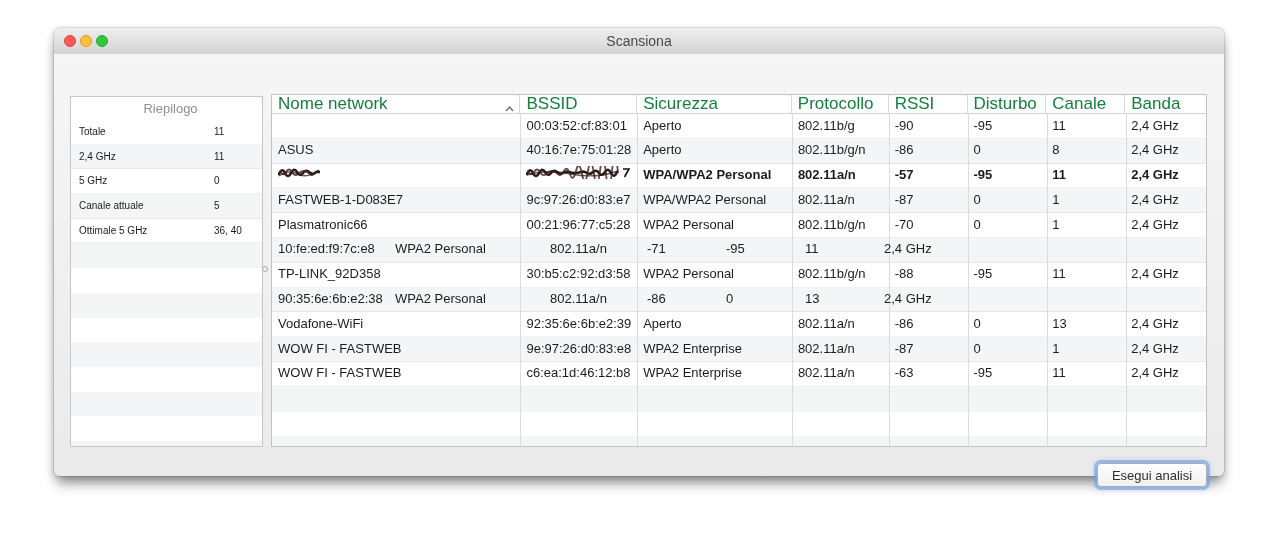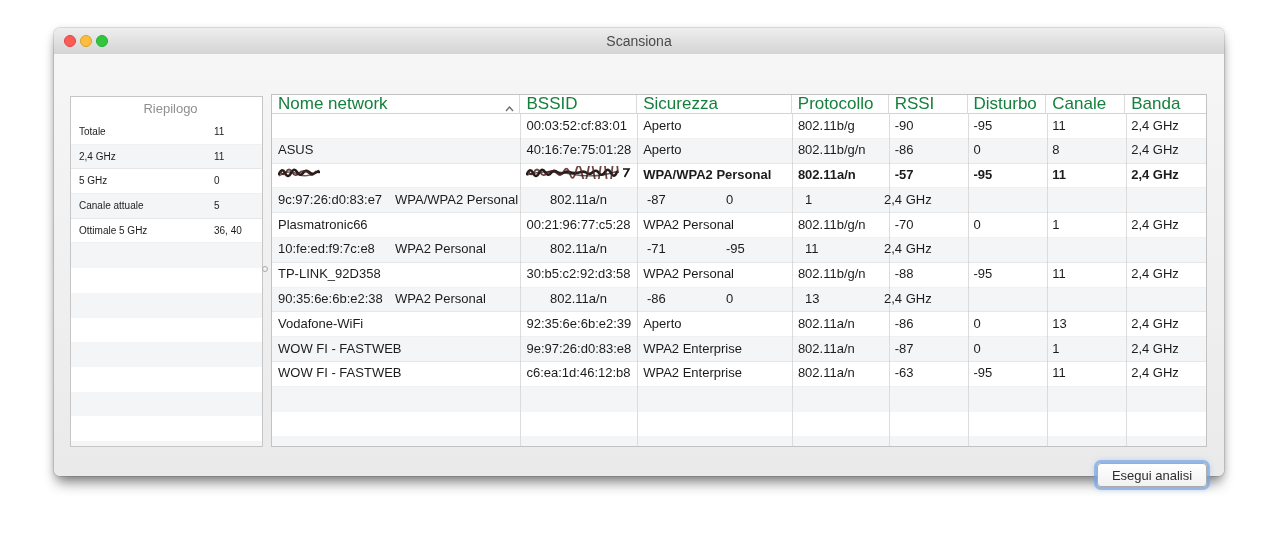--- a/index.html
+++ b/index.html
@@ -193,20 +193,21 @@
                 </svg></span>
             </div>
             <div class="tcell c2">WPA/WPA2 Personal</div>
             <div class="tcell c3">802.11a/n</div>
             <div class="tcell c4">-57</div>
             <div class="tcell c5">-95</div>
             <div class="tcell c6">11</div>
             <div class="tcell c7">2,4 GHz</div>
           </div>
           <div class="trow">
+            <div class="tcell c0">FASTWEB-1-D083E7</div>
             <div class="tcell c1">9c:97:26:d0:83:e7</div>
             <div class="tcell c2">WPA/WPA2 Personal</div>
             <div class="tcell c3">802.11a/n</div>
             <div class="tcell c4">-87</div>
             <div class="tcell c5">0</div>
             <div class="tcell c6">1</div>
             <div class="tcell c7">2,4 GHz</div>
           </div>
           <div class="trow">
             <div class="tcell c0">Plasmatronic66</div>

